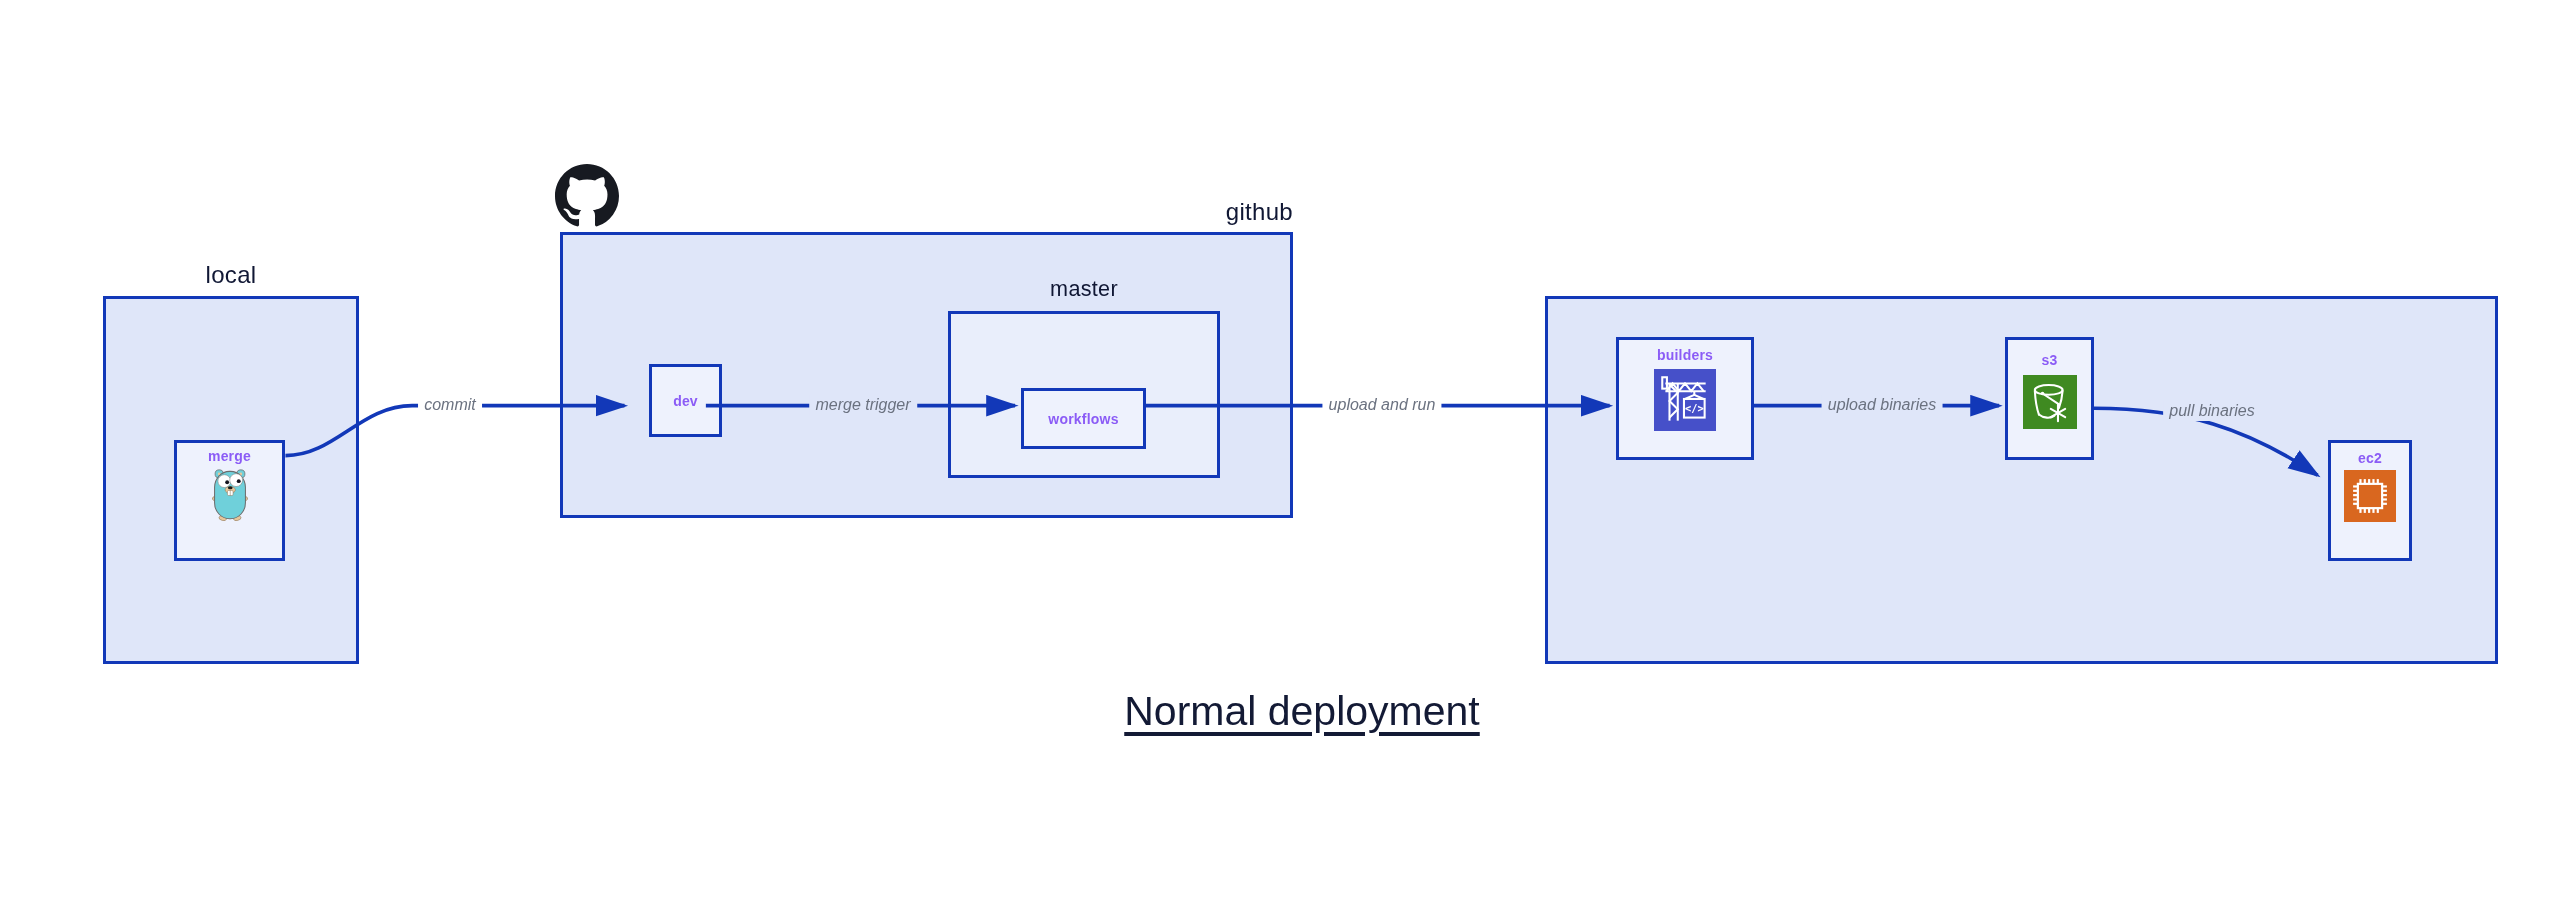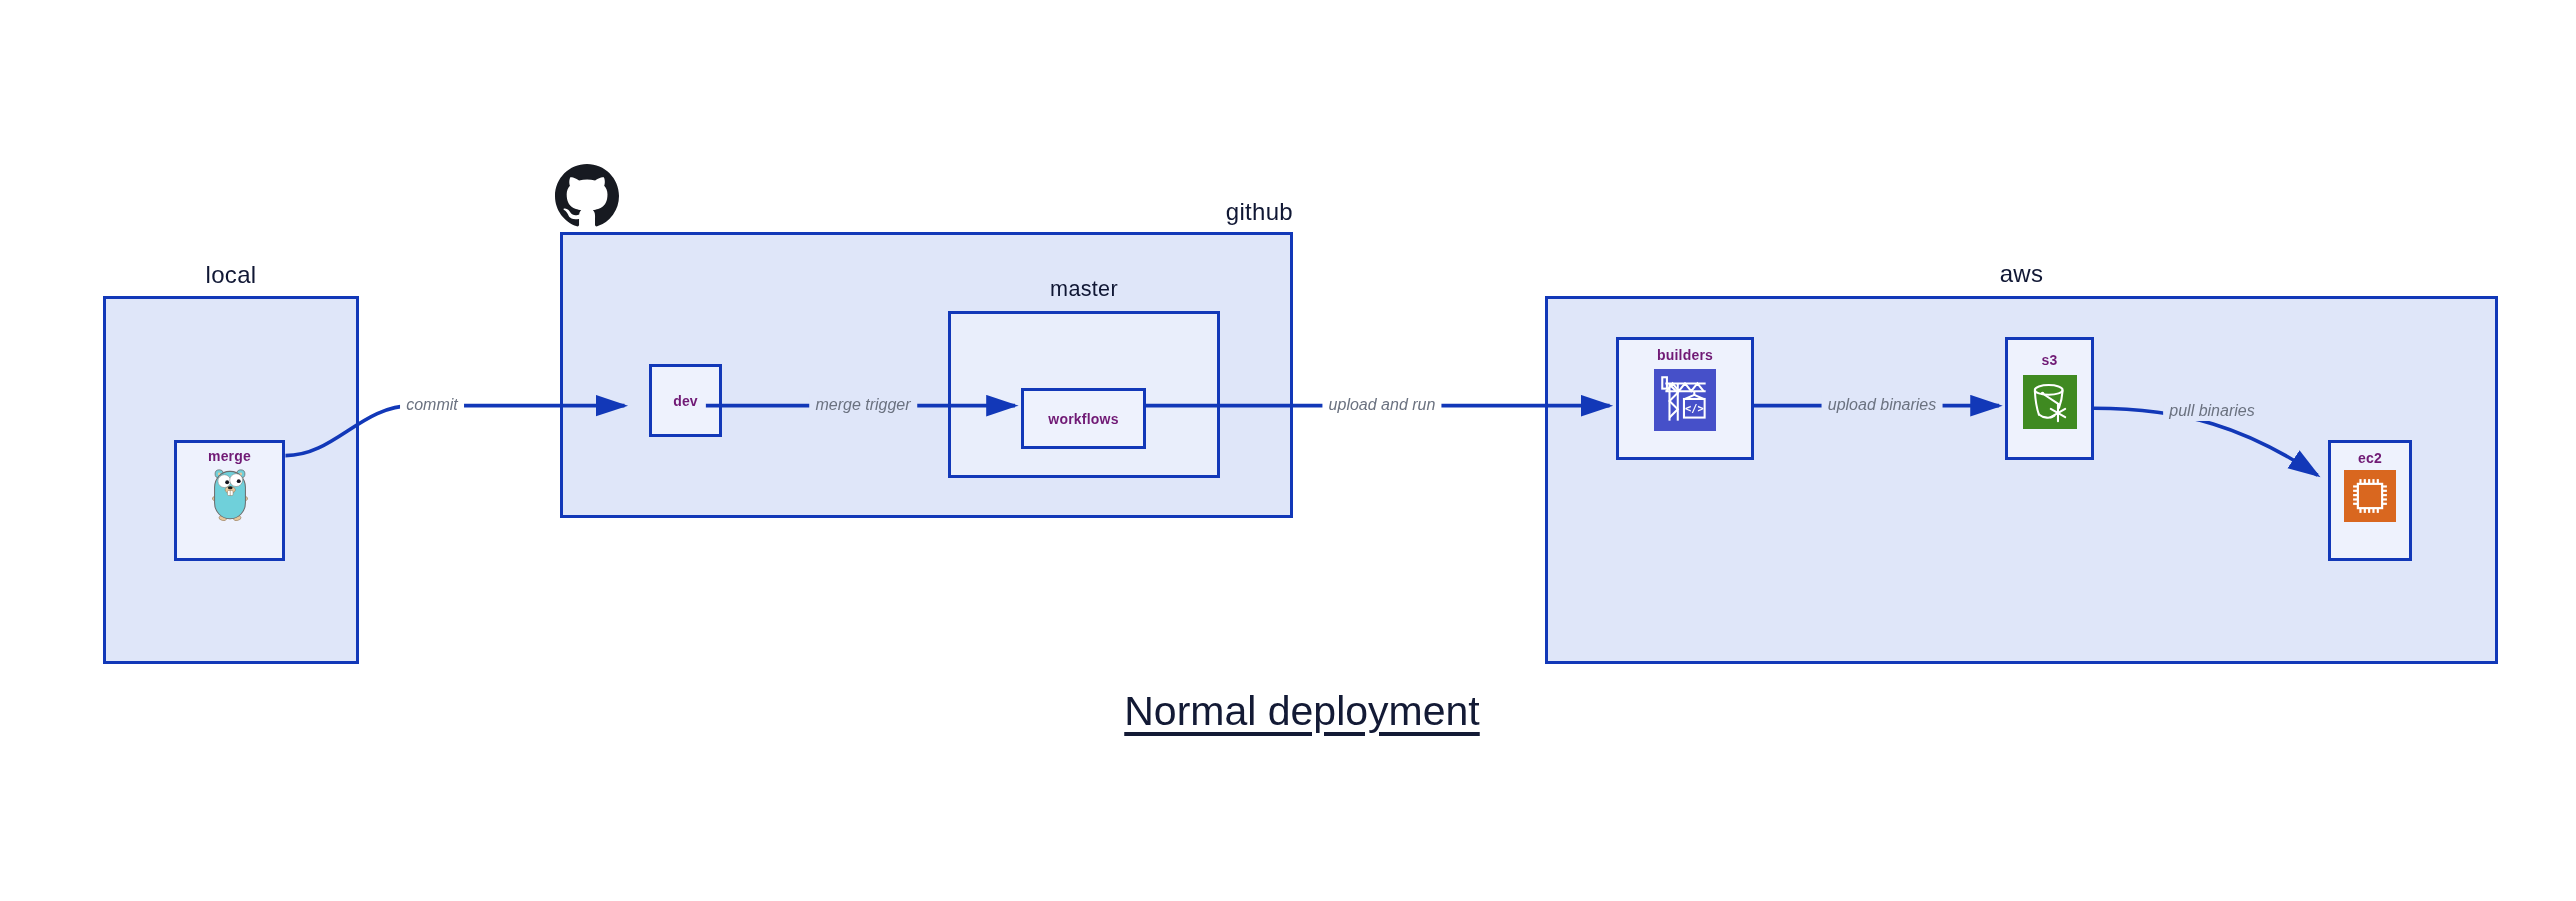--- a/index.html
+++ b/index.html
@@ -38,21 +38,21 @@
   
   .node {
     position: absolute;
     background: #eef2fd;
     border: 3.1px solid #1238b8;
     display: flex;
     flex-direction: column;
     align-items: center;
   }
   .node-label {
-    color: #701a75;
+    color: #8b5cf6;
     font-size: 14px;
     font-weight: 700;
     letter-spacing: 0.2px;
   }
   #n-code      { left: 174px;  top: 440px; width: 111px; height: 121px; padding-top: 5.2px; gap: 3.1px; }
   #n-dev       { left: 633px; top: 364px; width: 73px; height: 73px; justify-content: center; margin-left: 16px; }
   #n-workflows { left: 1021px; top: 388px; width: 125px; height: 61px; justify-content: center; }
   #n-builders  { left: 1616px; top: 337px; width: 138px; height: 123px; padding-top: 7.2px; gap: 6.2px; }
   #n-s3        { left: 2005px; top: 337px; width: 89px; height: 123px; padding-top: 12px; gap: 7.2px; }
   #n-ec2       { left: 2328px; top: 440px; width: 84px; height: 121px; padding-top: 7.2px; gap: 4px; }
@@ -65,21 +65,21 @@
     position: absolute;
     transform: translate(-50%, -50%);
     color: #6b7280;
     font-size: 16px;
     font-style: italic;
     white-space: nowrap;
     padding: 1px 6.2px;
     background: #ffffff;
   }
   .edge-label.on-group { background: #dfe6f9; }
-  #el-commit   { left: 432px;  top: 405px; text-align: center; }
+  #el-commit   { left: 450px;  top: 405px; text-align: center; }
   #el-merge    { left: 863px; top: 405px; }
   #el-upload-run { left: 1382px; top: 405px; }
   #el-upload-bin { left: 1882px; top: 405px; text-align: center; }
   #el-pull-bin   { left: 2212px; top: 411px; }
   
   #title {
     position: absolute;
     left: 0; top: 688px; width: 2604px;
     text-align: center;
     color: #131a35;
@@ -96,21 +96,20 @@
 <div id="canvas">
 
   <div class="group" id="g-local"></div>
   <div class="group" id="g-github"></div>
   <div class="group inner" id="g-master"></div>
   <div class="group" id="g-aws"></div>
 
   <div class="group-label" id="lbl-local">local</div>
   <div class="group-label" id="lbl-github">github</div>
   <div class="group-label" id="lbl-master">master</div>
-  <div class="group-label" id="lbl-aws">aws</div>
 
   <div class="abs" id="octocat">
     <svg width="64" height="64" viewBox="0 0 16 16" aria-hidden="true">
       <path fill="#171a21" fill-rule="evenodd" d="M8 0C3.58 0 0 3.58 0 8c0 3.54 2.29 6.53 5.47 7.59.4.07.55-.17.55-.38 0-.19-.01-.82-.01-1.49-2.01.37-2.53-.49-2.69-.94-.09-.23-.48-.94-.82-1.13-.28-.15-.68-.52-.01-.53.63-.01 1.08.58 1.23.82.72 1.21 1.87.87 2.33.66.07-.52.28-.87.51-1.07-1.78-.2-3.64-.89-3.64-3.95 0-.87.31-1.59.82-2.15-.08-.2-.36-1.02.08-2.12 0 0 .67-.21 2.2.82.64-.18 1.32-.27 2-.27.68 0 1.36.09 2 .27 1.53-1.04 2.2-.82 2.2-.82.44 1.1.16 1.92.08 2.12.51.56.82 1.27.82 2.15 0 3.07-1.87 3.75-3.65 3.95.29.25.54.73.54 1.48 0 1.07-.01 1.93-.01 2.2 0 .21.15.46.55.38A8.013 8.013 0 0 0 16 8c0-4.42-3.58-8-8-8z"></path>
     </svg>
   </div>
 
   <div class="node" id="n-code">
     <div class="node-label">merge</div>
     <span>

